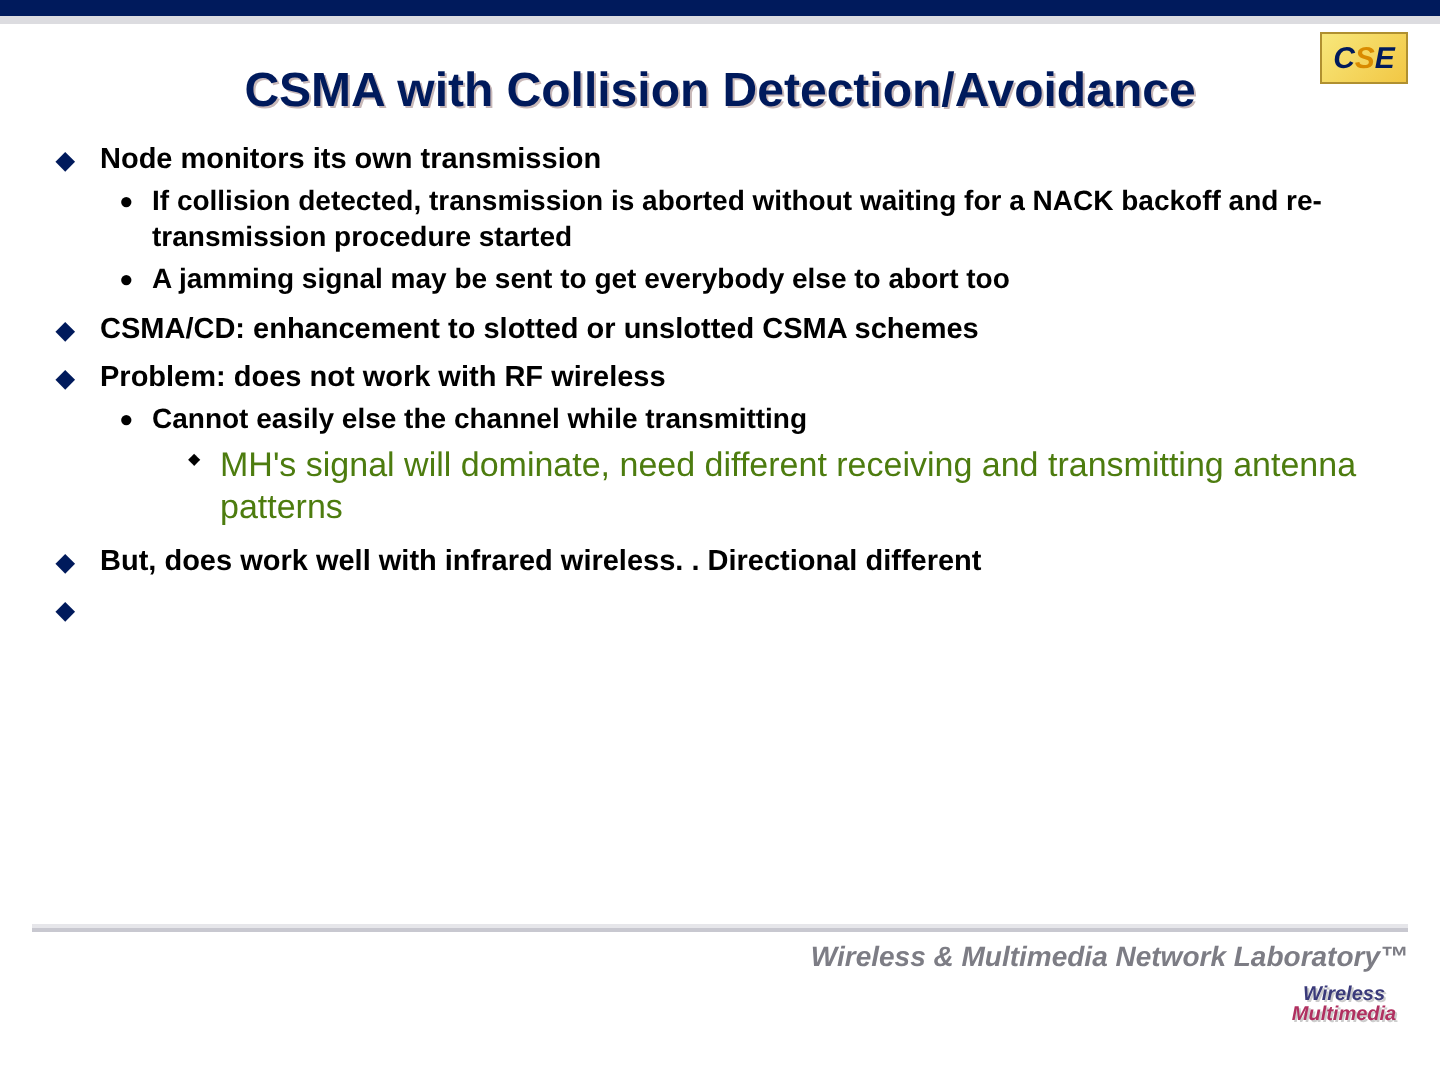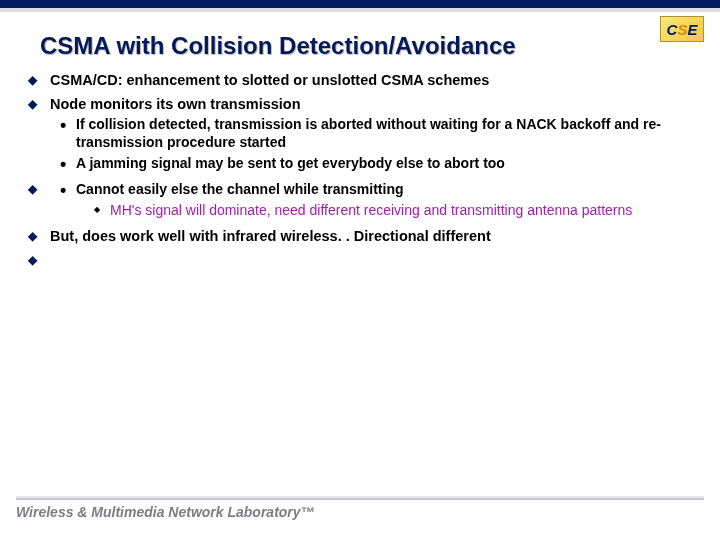--- a/index.html
+++ b/index.html
@@ -32,20 +32,21 @@
     justify-content: center;
     font-weight: bold;
     font-style: italic;
     font-size: 15px;
     color: #001a5c;
     background: linear-gradient(135deg,#f7e77b 0%,#f2c744 100%);
     border: 1px solid #b09030;
   }
   .logo-top .s { color: #d98b00; }
   .title {
+    text-align: center;
     font-size: 24px;
     font-weight: bold;
     color: #001a5c;
     padding: 20px 40px 12px 40px;
     text-shadow: 1px 1px 0 #c8b8b8;
   }
   .content {
     padding: 0 28px;
   }
   ul.l1 { list-style: none; }
@@ -79,23 +80,23 @@
     position: absolute;
     left: 10px; top: -2px;
     color: #000;
     font-size: 18px;
   }
   ul.l3 { list-style: none; margin-top: 4px; }
   ul.l3 > li {
     position: relative;
     padding-left: 34px;
     margin-bottom: 4px;
-    font-size: 14px;
+    font-size: 17px;
     font-weight: normal;
-    color: #a21caf;
+    color: #4d7c0f;
     line-height: 1.25;
   }
   ul.l3 > li::before {
     content: "◆";
     position: absolute;
     left: 18px; top: 3px;
     color: #000;
     font-size: 8px;
   }
   .footer {
@@ -106,21 +107,21 @@
   }
   .footer-line {
     height: 2px;
     background: #c8c8d0;
     margin-bottom: 4px;
     box-shadow: 0 -2px 0 #e6e6ea;
   }
   .footer-row {
     display: flex;
     justify-content: space-between;
-    align-items: flex-start;
+    align-items: flex-end;
     flex-direction: column;
   }
   .footer-text {
     font-style: italic;
     font-weight: bold;
     font-size: 14px;
     color: #7d7d85;
   }
   .logo-bottom {
     width: 64px;
@@ -148,35 +149,36 @@
 <div class="logo-top">
   <span>C</span>
     <span class="s">S</span>
     <span>E</span>
 </div>
 
 <h1 class="title">CSMA with Collision Detection/Avoidance</h1>
 
 <div class="content">
   <ul class="l1">
-    <li>
-      <span>CSMA/CD: enhancement to slotted or unslotted CSMA schemes</span>
-    </li>
     <li>
       <span>Node monitors its own transmission</span>
       <ul class="l2">
         <li>
           <span>If collision detected, transmission is aborted without waiting for a NACK backoff and re-transmission procedure started</span>
         </li>
         <li>
           <span>A jamming signal may be sent to get everybody else to abort too</span>
         </li>
       </ul>
     </li>
     <li>
+      <span>CSMA/CD: enhancement to slotted or unslotted CSMA schemes</span>
+    </li>
+    <li>
+      <span>Problem: does not work with RF wireless</span>
       <ul class="l2">
         <li>
           <span>Cannot easily else the channel while transmitting</span>
           <ul class="l3">
             <li>
               <span>MH's signal will dominate, need different receiving and transmitting antenna patterns</span>
             </li>
           </ul>
         </li>
       </ul>
@@ -186,14 +188,18 @@
     </li>
     <li>
     </li>
   </ul>
 </div>
 
 <div class="footer">
   <div class="footer-line"></div>
   <div class="footer-row">
     <div class="footer-text">Wireless &amp; Multimedia Network Laboratory™</div>
+    <div class="logo-bottom">
+      <span class="row1">Wireless</span>
+      <span class="row2">Multimedia</span>
+    </div>
   </div>
 </div>
 
 </body></html>

